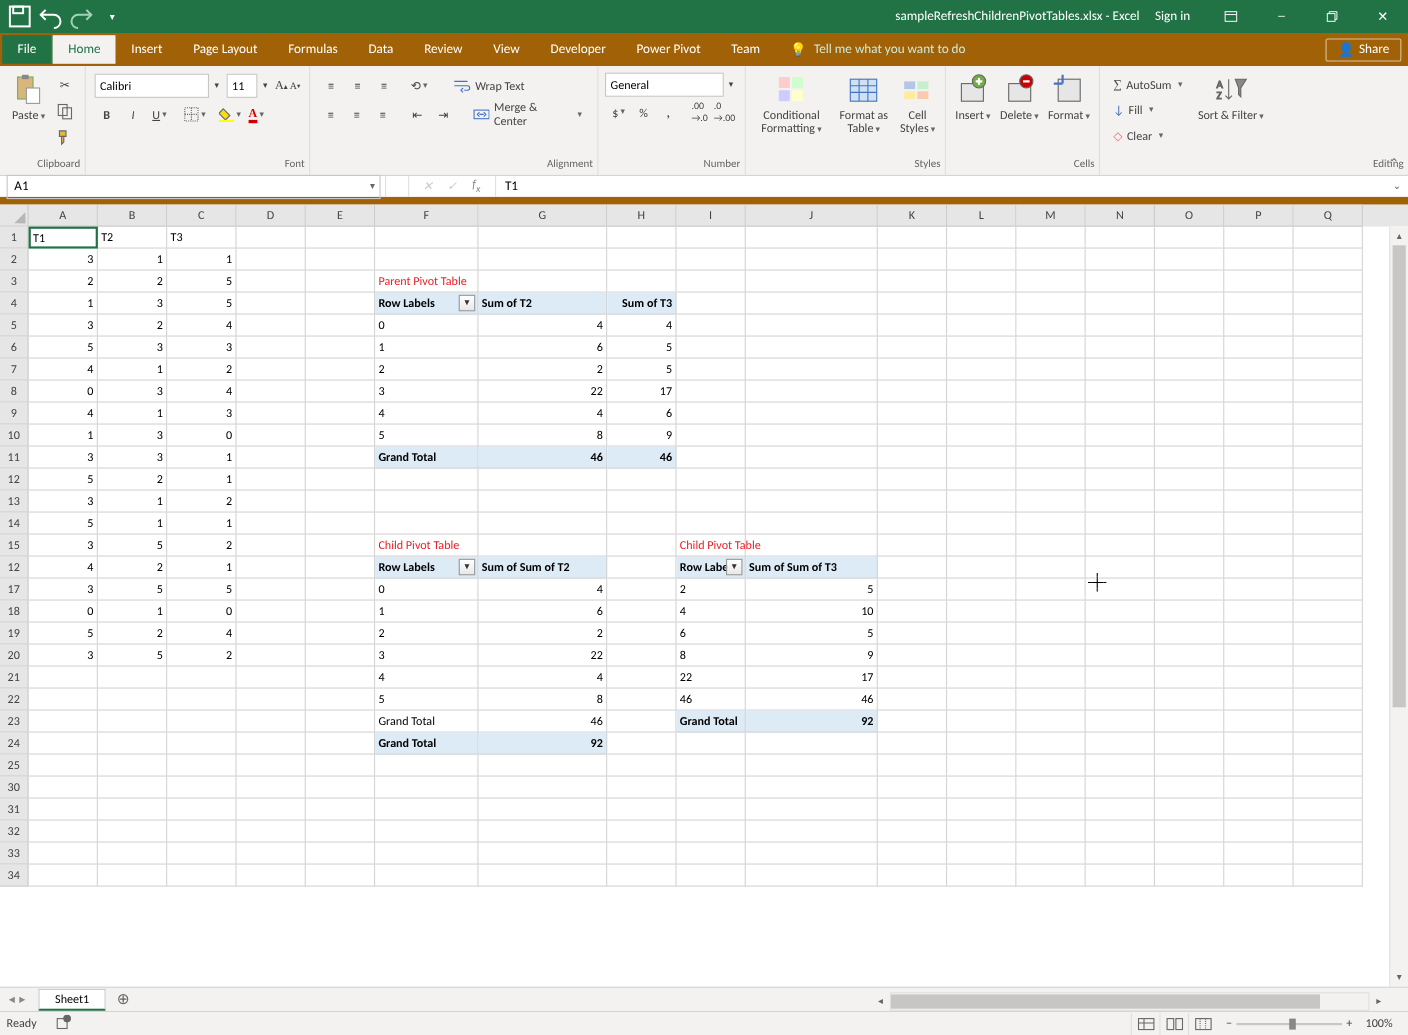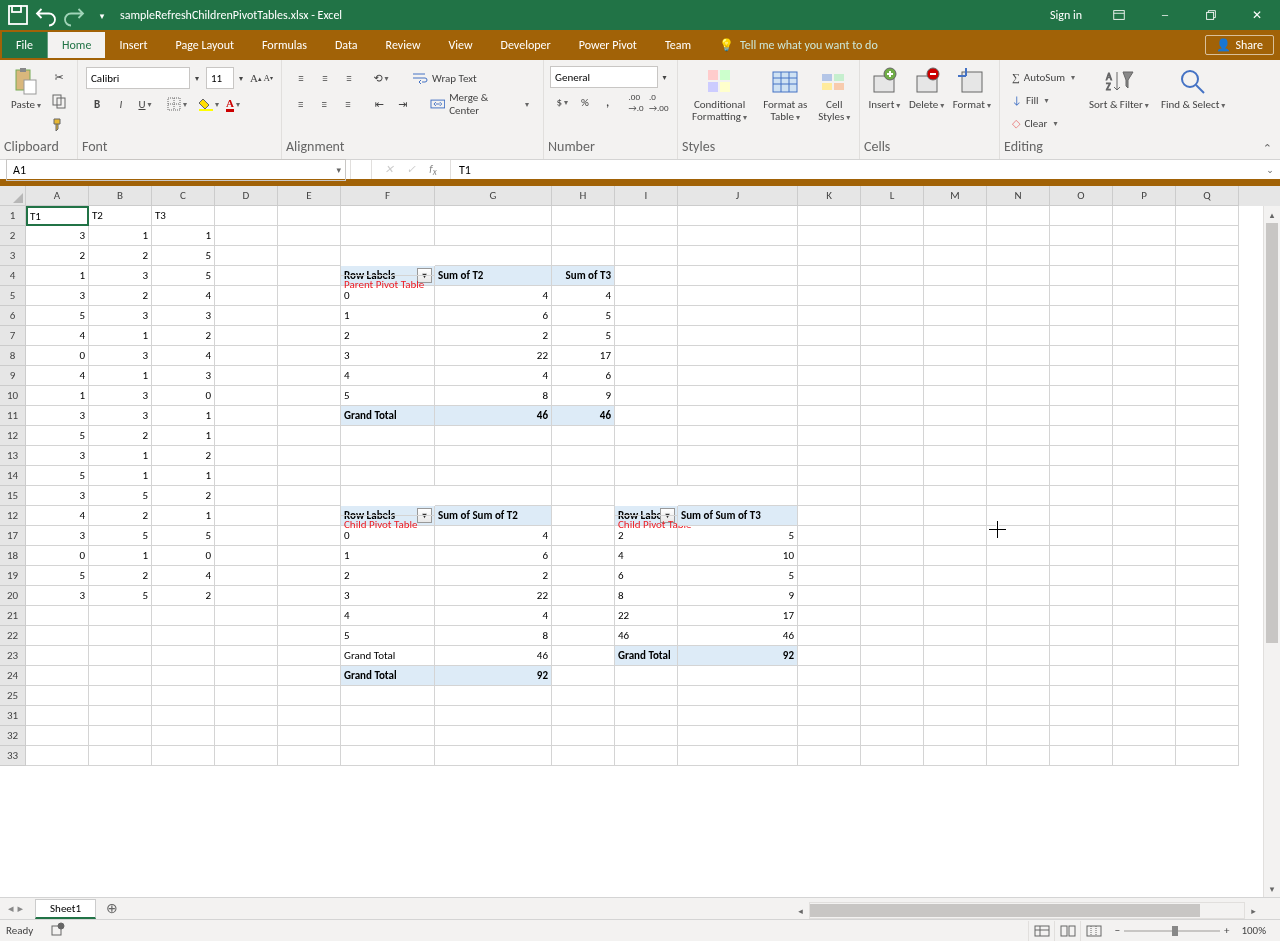--- a/index.html
+++ b/index.html
@@ -2,39 +2,39 @@
 <html><head>
 <meta charset="utf-8">
 <style>
 * { box-sizing: border-box; margin: 0; padding: 0; font-family: "Segoe UI", Calibri, sans-serif; }
 body { width: 1280px; height: 941px; background: #fff; font-size: 11px; overflow: hidden; position: relative; }
 
 
 .titlebar { height: 30px; background: #217346; color: #fff; display: flex; align-items: center; }
 .titlebar .qa { display: flex; gap: 4px; padding: 0 6px; }
 .titlebar .qa span { width: 24px; height: 24px; display: flex; align-items: center; justify-content: center; color: #fff; }
-.titlebar .title { flex: 1; text-align: left; font-size: 12px; }
+.titlebar .title { flex: 1; text-align: right; font-size: 12px; }
 .titlebar .wincontrols { display: flex; align-items: center; }
 .titlebar .wincontrols span { width: 46px; height: 30px; display: flex; align-items: center; justify-content: center; color: #fff; font-size: 12px; }
 .titlebar .signin { padding: 0 14px; font-size: 12px; }
 .winicon svg { width: 14px; height: 14px; }
 
 
 .tabs { height: 30px; background: #a16207; display: flex; align-items: center; padding-left: 2px; }
 .tab { padding: 6px 14px 6px; color: #fff; font-size: 12px; }
 .tab.active { background: #f3f2f1; color: #217346; }
 .tab.file { background: #217346; color: #fff; border-right: 1px solid rgba(255,255,255,0.3); margin-right: 0; }
 .tellme { flex: 1; color: #cde8d9; padding: 6px 14px; font-size: 12px; display: flex; align-items: center; gap: 6px; }
 .share-btn { margin: 3px 6px; padding: 2px 10px; border: 1px solid rgba(255,255,255,0.6); color: #fff; font-size: 12px; display: flex; align-items: center; gap: 4px; border-radius: 2px; }
 
 
 .ribbon { height: 100px; background: #f3f2f1; border-bottom: 1px solid #d4d4d4; display: flex; position: relative; }
 .group { border-right: 1px solid #e1dfdd; padding: 4px 4px 2px; display: flex; flex-direction: column; }
 .group .ctrls { flex: 1; display: flex; }
-.group .lbl { text-align: left; font-size: 14px; color: #666; padding: 2px 0; position: relative; }
+.group .lbl { text-align: right; font-size: 10px; color: #666; padding: 2px 0; position: relative; }
 .bigbtn { padding: 2px 6px; display: flex; flex-direction: column; align-items: center; justify-content: flex-start; font-size: 11px; color: #333; gap: 1px; min-width: 38px; }
 .bigbtn .icn { width: 32px; height: 32px; display: flex; align-items: center; justify-content: center; }
 .bigbtn .t { font-size: 11px; color: #444; text-align: center; line-height: 12px; }
 .smallrow { display: flex; gap: 2px; padding: 1px 2px; align-items: center; }
 .smallbtn { width: 22px; height: 22px; display: flex; align-items: center; justify-content: center; color: #444; position: relative; }
 .dropdown::after { content: '▾'; font-size: 8px; margin-left: 2px; color: #666; }
 .combo { display: flex; align-items: center; }
 .combo input { height: 22px; border: 1px solid #c8c6c4; background: #fff; font-size: 11px; padding: 0 4px; font-family: Calibri; }
 .widebtn { display: flex; align-items: center; gap: 4px; padding: 0 6px; height: 22px; font-size: 11px; color: #444; }
 .collapse-ribbon { position: absolute; right: 8px; bottom: 4px; font-size: 11px; color: #666; }
@@ -60,21 +60,21 @@
 .ch.w-g { width: 117px; } .ch.w-h { width: 63px; } .ch.w-i { width: 63px; }
 .ch.w-j { width: 120px; } .ch.w-k { width: 63px; } .ch.w-l { width: 63px; }
 .ch.w-m { width: 63px; } .ch.w-n { width: 63px; } .ch.w-o { width: 63px; }
 .ch.w-p { width: 63px; } .ch.w-q { width: 63px; }
 .rows { position: relative; }
 .row { display: flex; height: 20px; }
 .rh { width: 26px; background: #e6e6e6; border-right: 1px solid #ccc; border-bottom: 1px solid #ccc; text-align: center; font-size: 11px; color: #444; line-height: 20px; }
 .cell { border-right: 1px solid #d4d4d4; border-bottom: 1px solid #d4d4d4; padding: 0 3px; font-size: 11px; line-height: 19px; font-family: Calibri; white-space: nowrap; overflow: visible; position: relative; }
 .cell.num { text-align: right; }
 .cell.active { border: 2px solid #217346; padding: 0 2px; line-height: 17px; z-index: 5; }
-.cell.red { color: #ed1c24; margin-top: 29px; }
+.cell.red { color: #ed1c24; }
 .cell.phead { background: #ddebf7; font-weight: bold; }
 .cell.ptotal { background: #ddebf7; font-weight: bold; }
 .filtbtn { position: absolute; right: 2px; top: 2px; width: 15px; height: 15px; border: 1px solid #999; background: linear-gradient(#fff,#e8e8e8); font-size: 8px; text-align: center; line-height: 13px; color: #333; }
 .c-a{width:63px}.c-b{width:63px}.c-c{width:63px}.c-d{width:63px}.c-e{width:63px}
 .c-f{width:94px}.c-g{width:117px}.c-h{width:63px}.c-i{width:63px}.c-j{width:120px}
 .c-k{width:63px}.c-l{width:63px}.c-m{width:63px}.c-n{width:63px}.c-o{width:63px}
 .c-p{width:63px}.c-q{width:63px}
 .vscroll { position: absolute; right: 0; top: 20px; bottom: 0; width: 17px; background: #f3f2f1; border-left: 1px solid #e1dfdd; }
 .vscroll .up,.vscroll .dn { height: 17px; background: #f3f2f1; text-align: center; font-size: 9px; color: #666; line-height: 17px; }
 .vscroll .thumb { position: absolute; top: 17px; left: 2px; right: 2px; height: 420px; background: #c8c6c4; }
@@ -391,29 +391,20 @@
       <div class="bigbtn">
         <div class="icn">
             <svg viewBox="0 0 32 32" fill="none" stroke="#666">
               <text x="3" y="14" font-size="10" fill="#4472c4">A</text>
               <text x="3" y="24" font-size="10" fill="#4472c4">Z</text>
               <path d="M14 6 V24 M11 21 L14 24 L17 21"></path>
               <path d="M20 6 H30 L25 14 V22 L23 20 V14 z" fill="#888"></path>
             </svg>
           </div>
         <div class="t dropdown">Sort &amp; Filter</div>
-      </div>
-      <div class="bigbtn">
-        <div class="icn">
-            <svg viewBox="0 0 32 32" fill="none" stroke="#4472c4" stroke-width="2">
-              <circle cx="13" cy="13" r="8"></circle>
-              <path d="M19 19 L27 27"></path>
-            </svg>
-          </div>
-        <div class="t dropdown">Find &amp; Select</div>
       </div>
     </div>
     <div class="lbl">Editing</div>
   </div>
   <div class="collapse-ribbon">⌃</div>
 </div>
 
 <div class="fbar">
   <div class="namebox">
       <span>A1</span>
@@ -945,20 +936,40 @@
           <div class="cell c-j"></div>
           <div class="cell c-k"></div>
           <div class="cell c-l"></div>
           <div class="cell c-m"></div>
           <div class="cell c-n"></div>
           <div class="cell c-o"></div>
           <div class="cell c-p"></div>
           <div class="cell c-q"></div>
         </div>
         <div class="row">
+          <div class="rh">30</div>
+          <div class="cell c-a"></div>
+          <div class="cell c-b"></div>
+          <div class="cell c-c"></div>
+          <div class="cell c-d"></div>
+          <div class="cell c-e"></div>
+          <div class="cell c-f"></div>
+          <div class="cell c-g"></div>
+          <div class="cell c-h"></div>
+          <div class="cell c-i"></div>
+          <div class="cell c-j"></div>
+          <div class="cell c-k"></div>
+          <div class="cell c-l"></div>
+          <div class="cell c-m"></div>
+          <div class="cell c-n"></div>
+          <div class="cell c-o"></div>
+          <div class="cell c-p"></div>
+          <div class="cell c-q"></div>
+        </div>
+        <div class="row">
           <div class="rh">31</div>
           <div class="cell c-a"></div>
           <div class="cell c-b"></div>
           <div class="cell c-c"></div>
           <div class="cell c-d"></div>
           <div class="cell c-e"></div>
           <div class="cell c-f"></div>
           <div class="cell c-g"></div>
           <div class="cell c-h"></div>
           <div class="cell c-i"></div>
@@ -986,20 +997,40 @@
           <div class="cell c-k"></div>
           <div class="cell c-l"></div>
           <div class="cell c-m"></div>
           <div class="cell c-n"></div>
           <div class="cell c-o"></div>
           <div class="cell c-p"></div>
           <div class="cell c-q"></div>
         </div>
         <div class="row">
           <div class="rh">33</div>
+          <div class="cell c-a"></div>
+          <div class="cell c-b"></div>
+          <div class="cell c-c"></div>
+          <div class="cell c-d"></div>
+          <div class="cell c-e"></div>
+          <div class="cell c-f"></div>
+          <div class="cell c-g"></div>
+          <div class="cell c-h"></div>
+          <div class="cell c-i"></div>
+          <div class="cell c-j"></div>
+          <div class="cell c-k"></div>
+          <div class="cell c-l"></div>
+          <div class="cell c-m"></div>
+          <div class="cell c-n"></div>
+          <div class="cell c-o"></div>
+          <div class="cell c-p"></div>
+          <div class="cell c-q"></div>
+        </div>
+        <div class="row">
+          <div class="rh">34</div>
           <div class="cell c-a"></div>
           <div class="cell c-b"></div>
           <div class="cell c-c"></div>
           <div class="cell c-d"></div>
           <div class="cell c-e"></div>
           <div class="cell c-f"></div>
           <div class="cell c-g"></div>
           <div class="cell c-h"></div>
           <div class="cell c-i"></div>
           <div class="cell c-j"></div>

